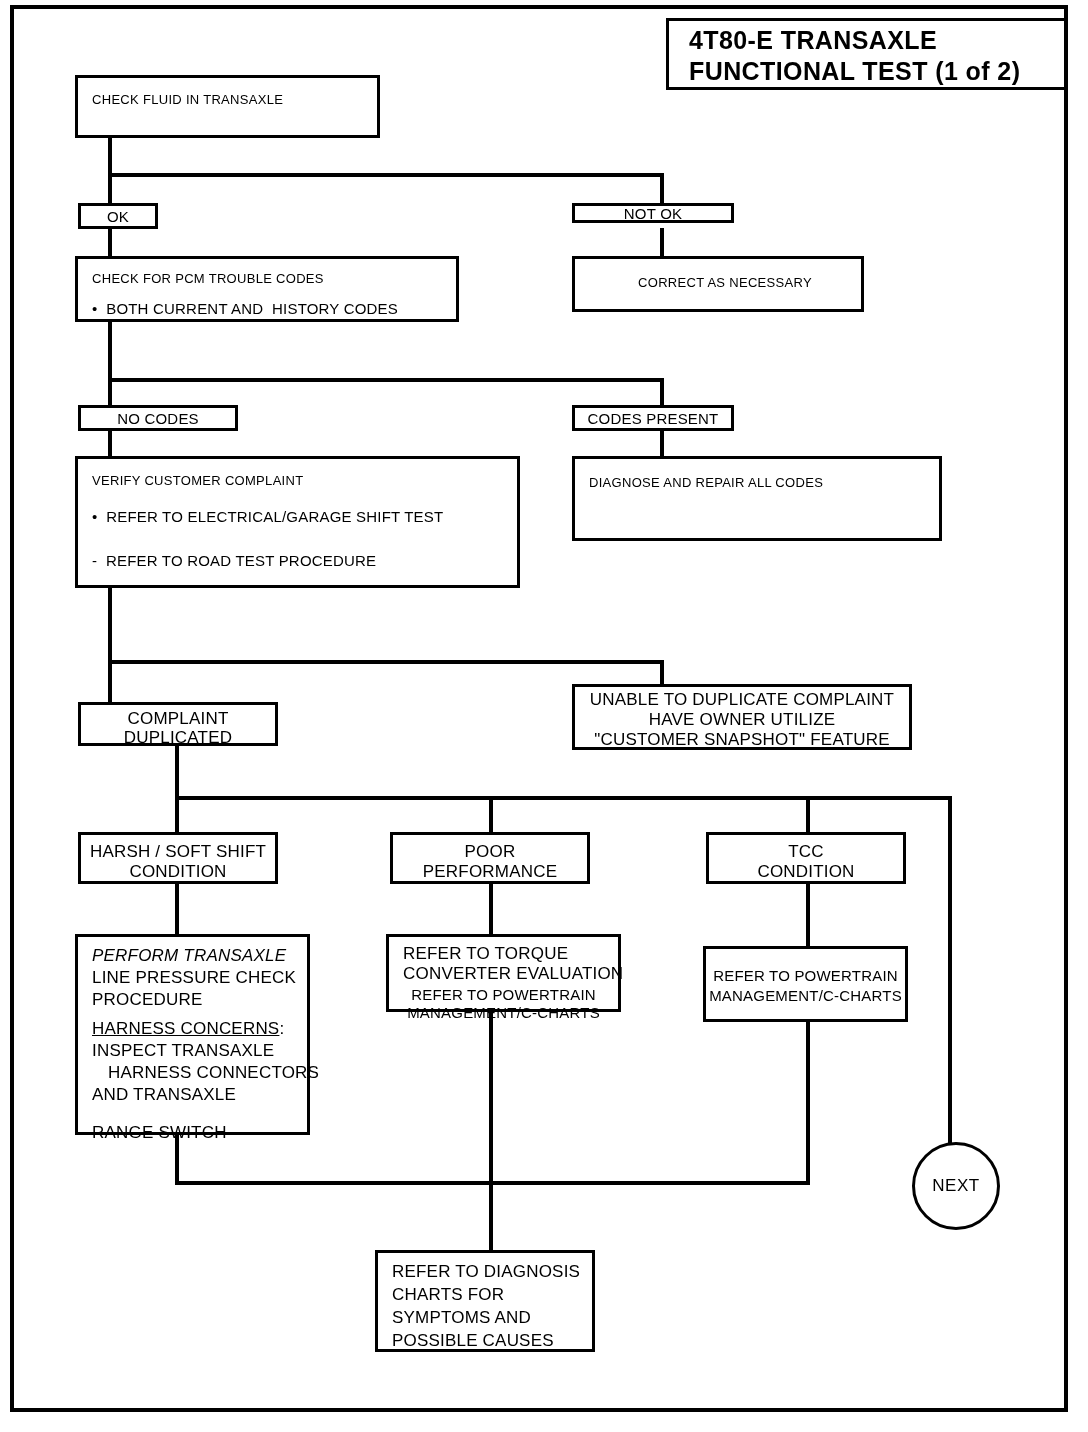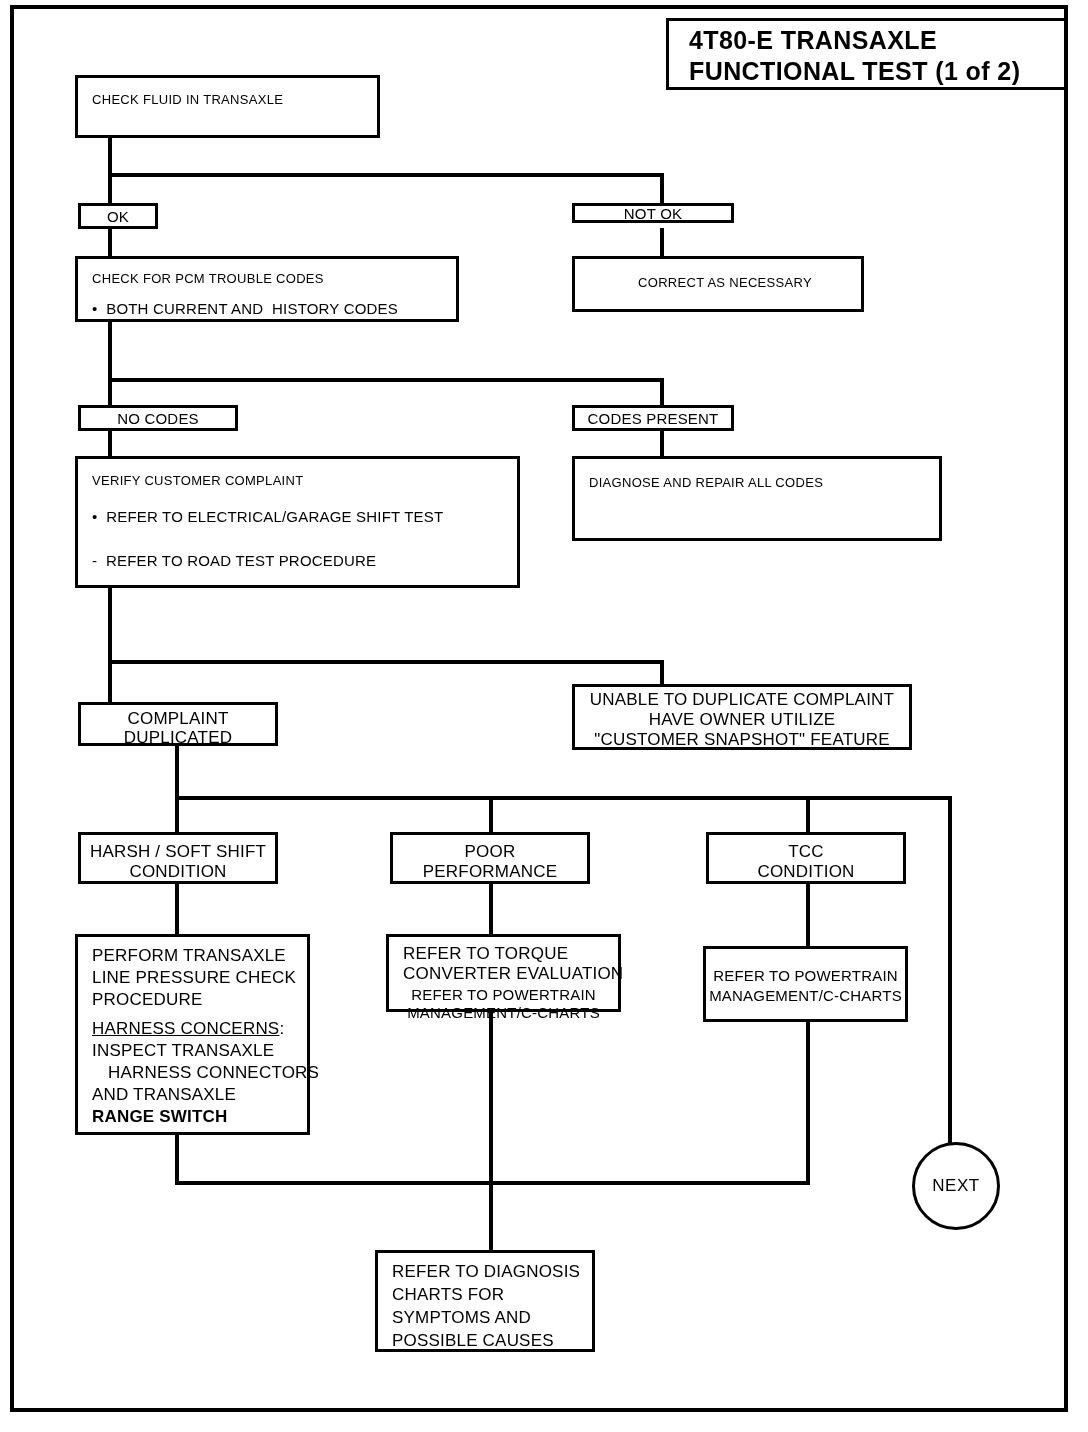--- a/index.html
+++ b/index.html
@@ -239,28 +239,28 @@
     <div class="txt mid-line center" style="top:7px;">POOR</div>
     <div class="txt mid-line center" style="top:27px;">PERFORMANCE</div>
   </div>
 
   <div class="box" style="left:706px; top:832px; width:200px; height:52px;">
     <div class="txt mid-line center" style="top:7px;">TCC</div>
     <div class="txt mid-line center" style="top:27px;">CONDITION</div>
   </div>
 
   <div class="box" style="left:75px; top:934px; width:235px; height:201px;">
-    <div class="txt mid-line left-pad" style="top:9px;">PERFORM TRANSAXLE</div>
+    <div class="txt mid-line left-pad" style="top:9px;font-style:italic;">PERFORM TRANSAXLE</div>
     <div class="txt mid-line left-pad" style="top:31px;">LINE PRESSURE CHECK</div>
     <div class="txt mid-line left-pad" style="top:53px;">PROCEDURE</div>
     <div class="txt mid-line left-pad" style="top:82px;"><span class="underline">HARNESS CONCERNS</span><span>:</span></div>
     <div class="txt mid-line left-pad" style="top:104px;">INSPECT TRANSAXLE</div>
     <div class="txt mid-line left-pad" style="top:126px;padding-left:30px;">HARNESS CONNECTORS</div>
     <div class="txt mid-line left-pad" style="top:148px;">AND TRANSAXLE</div>
-    <div class="txt mid-line left-pad" style="top:170px;font-weight:bold;">RANGE SWITCH</div>
+    <div class="txt mid-line left-pad" style="top:186px;">RANGE SWITCH</div>
   </div>
 
   <div class="box" style="left:386px; top:934px; width:235px; height:78px;">
     <div class="txt mid-line left-pad" style="top:7px;">REFER TO TORQUE</div>
     <div class="txt mid-line left-pad" style="top:27px;">CONVERTER EVALUATION</div>
     <div class="txt sub-line center" style="top:49px;">REFER TO POWERTRAIN</div>
     <div class="txt sub-line center" style="top:67px;">MANAGEMENT/C-CHARTS</div>
   </div>
 
   <div class="box" style="left:703px; top:946px; width:205px; height:76px;">

